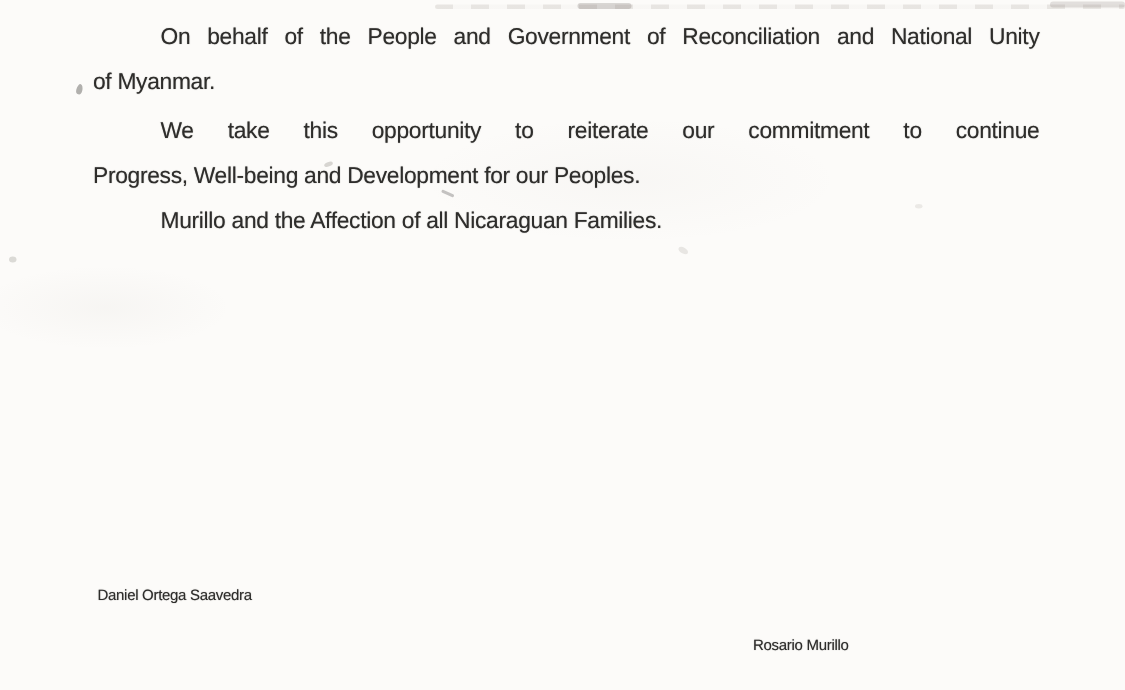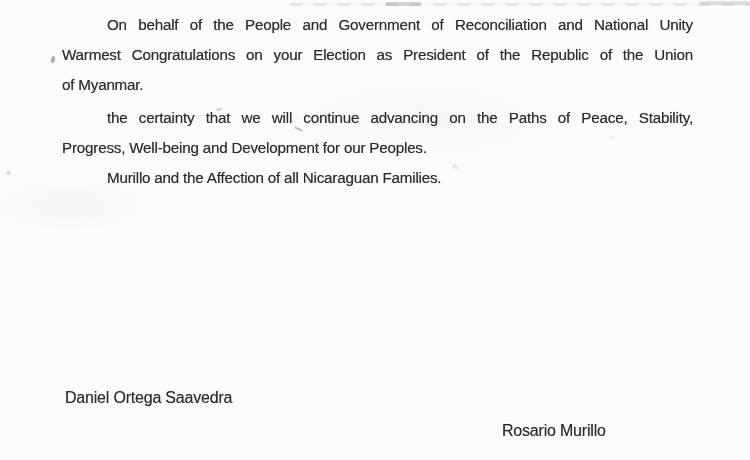--- a/index.html
+++ b/index.html
@@ -41,21 +41,21 @@
     line-height: 30px;
     text-align: justify;
     text-align-last: justify;
     white-space: normal;
   }
   .line.last { text-align-last: left; }
   .para .line:first-child { text-indent: 45px; }
   .signature {
     position: absolute;
     top: 389px;
-    font-size: 16px;
+    font-size: 10px;
     letter-spacing: -0.2px;
     line-height: 18px;
     white-space: nowrap;
     text-shadow: 0 0 0.7px rgba(46,45,43,0.55);
   }
   .signature.left  { left: 65px; }
   .signature.right { left: 502px; margin-top: 33px; }
   
   .artifact { position: absolute; pointer-events: none; }
   .art-topline {
@@ -84,25 +84,24 @@
   <div class="artifact art-comma"></div>
   <div class="artifact art-speck1"></div>
   <div class="artifact art-slash"></div>
   <div class="artifact art-speck2"></div>
   <div class="artifact art-speck3"></div>
   <div class="artifact art-speck4"></div>
 
   <div class="letter-body">
       <div class="para">
         <div class="line">On behalf of the People and Government of Reconciliation and National Unity</div>
-        <div class="line">Warmest Congratulations on your Election as President of the Republic of the Union</div>
         <div class="line last">of Myanmar.</div>
       </div>
       <div class="para">
-        <div class="line">the certainty that we will continue advancing on the Paths of Peace, Stability,</div>
+        <div class="line">We take this opportunity to reiterate our commitment to continue</div>
         <div class="line last">Progress, Well-being and Development for our Peoples.</div>
       </div>
       <div class="para">
         <div class="line last">Murillo and the Affection of all Nicaraguan Families.</div>
       </div>
     </div>
 
   <div class="signature left">Daniel Ortega Saavedra</div>
   <div class="signature right">Rosario Murillo</div>
 

